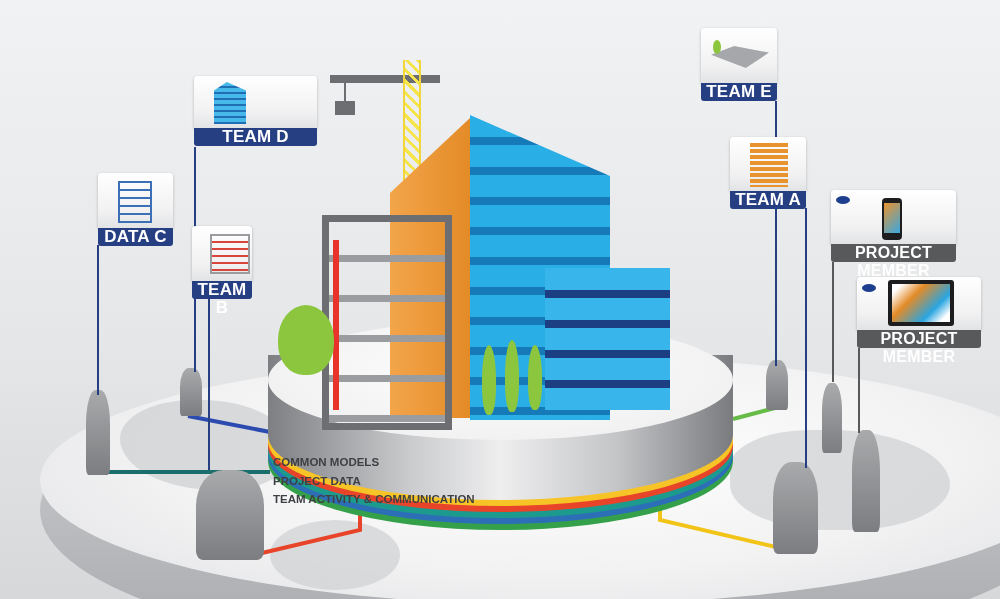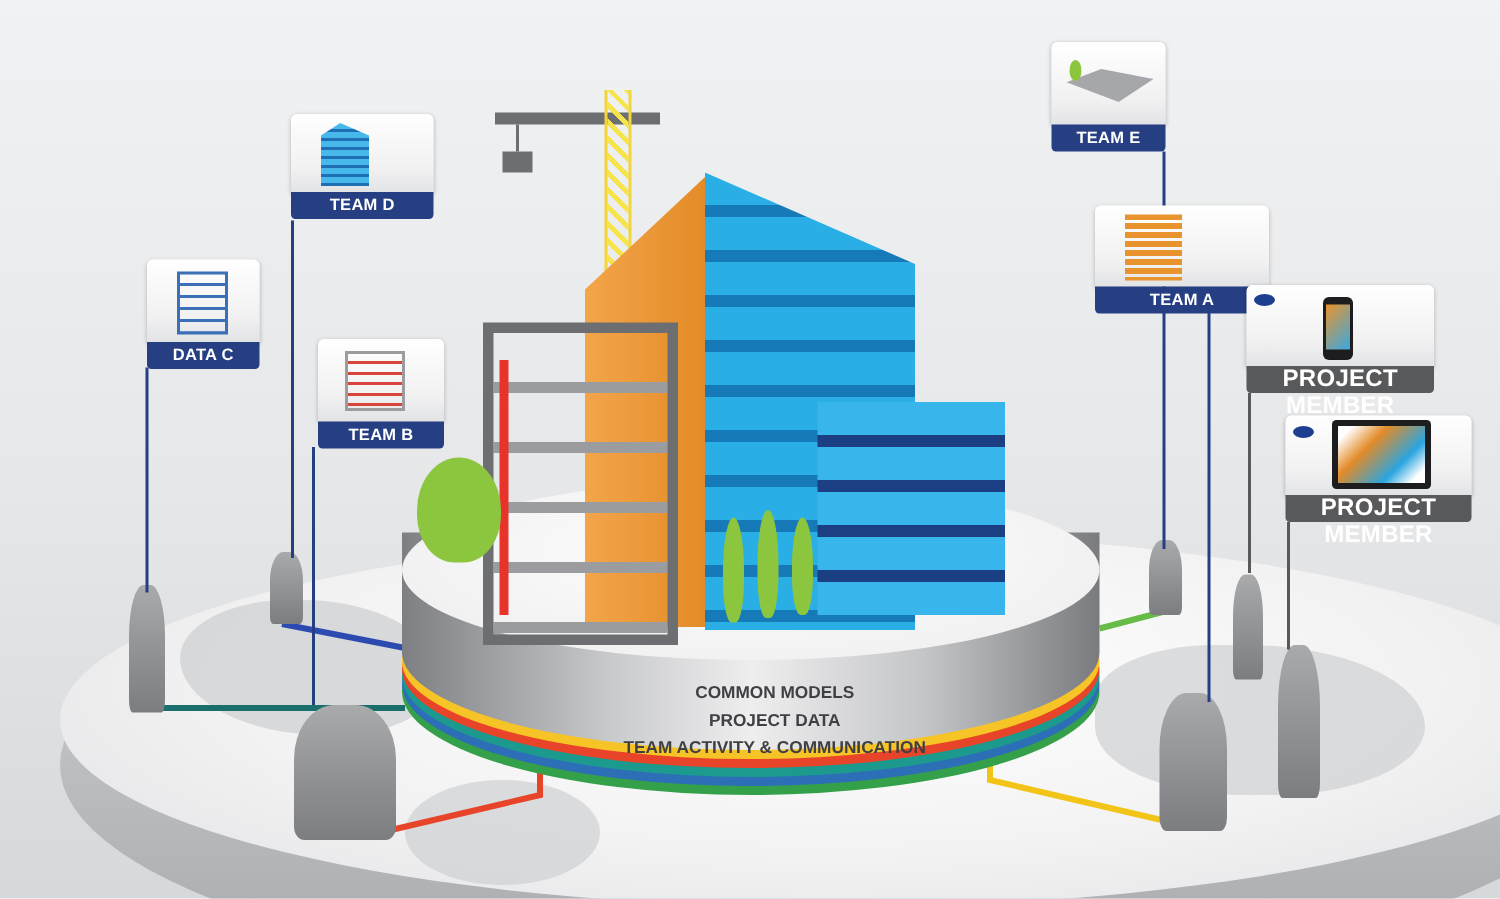--- a/index.html
+++ b/index.html
@@ -3,26 +3,26 @@
 <meta charset="utf-8">
 <style>
   html,body{margin:0;padding:0;}
   body{width:1000px;height:599px;overflow:hidden;position:relative;
        background:linear-gradient(180deg,#f1f2f3 0%,#e6e7e9 55%,#d7d8da 100%);
        font-family:"Liberation Sans",sans-serif;}
   .abs{position:absolute;}
   .card{position:absolute;background:linear-gradient(180deg,#ffffff 0%,#f1f1f2 70%,#e2e3e5 100%);
         border-radius:4px 4px 0 0;box-shadow:0 1px 3px rgba(0,0,0,0.25);}
   .label{position:absolute;left:0;right:0;bottom:-18px;height:18px;color:#fff;font-weight:bold;
-         font-size:11px;line-height:18px;text-align:center;border-radius:0 0 3px 3px;letter-spacing:0.2px;}
+         font-size:17px;line-height:18px;text-align:center;border-radius:0 0 3px 3px;letter-spacing:0.2px;}
   .label.team{background:#263f83;}
   .label.member{background:#58595b;font-size:16px;}
   .vline{position:absolute;width:2px;}
   .person{position:absolute;background:linear-gradient(180deg,#a9aaac,#7c7d80);border-radius:40% 40% 10% 10%;}
-  .layer-text{position:absolute;left:16px;width:100%;text-align:center;font-weight:bold;color:#3f4043;font-size:11.5px;}
+  .layer-text{position:absolute;left:5px;width:100%;text-align:left;font-weight:bold;color:#3f4043;font-size:11.5px;}
 </style>
 </head>
 <body>
 
 <div class="abs" style="left:40px;top:360px;width:1030px;height:300px;border-radius:50%;background:linear-gradient(180deg,#d2d3d5,#a7a8ab);"></div>
 <div class="abs" style="left:40px;top:355px;width:1030px;height:250px;border-radius:50%;background:radial-gradient(ellipse at 50% 40%,#ffffff 0%,#f2f2f3 55%,#dedfe1 100%);"></div>
 
 <div class="abs" style="left:120px;top:400px;width:170px;height:90px;border-radius:45% 55% 40% 60%;background:#cfd0d2;opacity:.75;"></div>
 <div class="abs" style="left:270px;top:520px;width:130px;height:70px;border-radius:50%;background:#cfd0d2;opacity:.7;"></div>
 <div class="abs" style="left:730px;top:430px;width:220px;height:100px;border-radius:40% 60% 50% 50%;background:#cfd0d2;opacity:.7;"></div>
@@ -74,38 +74,38 @@
 <div class="person" style="left:852px;top:430px;width:28px;height:102px;"></div>
 
 <div class="vline" style="left:194px;top:147px;height:225px;background:#263f83;"></div>
 <div class="vline" style="left:97px;top:245px;height:150px;background:#263f83;"></div>
 <div class="vline" style="left:208px;top:298px;height:172px;background:#263f83;"></div>
 <div class="vline" style="left:775px;top:101px;height:265px;background:#263f83;"></div>
 <div class="vline" style="left:805px;top:208px;height:260px;background:#263f83;"></div>
 <div class="vline" style="left:832px;top:262px;height:120px;background:#58595b;"></div>
 <div class="vline" style="left:858px;top:348px;height:85px;background:#58595b;"></div>
 
-<div class="card" style="left:194px;top:76px;width:95px;height:52px;">
+<div class="card" style="left:194px;top:76px;width:95px;height:52px;padding-left:28px;">
   <div class="abs" style="left:20px;top:6px;width:32px;height:42px;background:repeating-linear-gradient(180deg,#46b9ea 0 4px,#1f6fb5 4px 6px);clip-path:polygon(40% 0,100% 20%,100% 100%,0 100%,0 20%);"></div>
   <div class="label team">TEAM D</div>
 </div>
 <div class="card" style="left:98px;top:173px;width:75px;height:55px;">
   <div class="abs" style="left:20px;top:8px;width:34px;height:42px;border:2px solid #3b6fb6;box-sizing:border-box;background:repeating-linear-gradient(180deg,transparent 0 6px,#3b6fb6 6px 8px);"></div>
   <div class="label team">DATA C</div>
 </div>
-<div class="card" style="left:212px;top:226px;width:84px;height:55px;">
+<div class="card" style="left:192px;top:226px;width:60px;height:55px;">
   <div class="abs" style="left:18px;top:8px;width:40px;height:40px;border:2px solid #9b9c9f;box-sizing:border-box;background:repeating-linear-gradient(180deg,transparent 0 5px,#d8453a 5px 7px);"></div>
   <div class="label team">TEAM B</div>
 </div>
 <div class="card" style="left:701px;top:28px;width:76px;height:55px;">
   <div class="abs" style="left:10px;top:18px;width:58px;height:22px;background:#a6a7aa;clip-path:polygon(0 40%,40% 0,100% 30%,60% 100%);"></div>
   <div class="abs" style="left:12px;top:12px;width:8px;height:14px;border-radius:50%;background:#8cc63f;"></div>
   <div class="label team">TEAM E</div>
 </div>
-<div class="card" style="left:730px;top:137px;width:76px;height:54px;padding-left:40px;">
+<div class="card" style="left:730px;top:137px;width:76px;height:54px;">
   <div class="abs" style="left:20px;top:6px;width:38px;height:44px;background:repeating-linear-gradient(180deg,#e9932e 0 4px,transparent 4px 6px);"></div>
   <div class="label team">TEAM A</div>
 </div>
 
 <div class="card" style="left:831px;top:190px;width:125px;height:54px;">
   <div class="abs" style="left:5px;top:6px;width:14px;height:8px;border-radius:50%;background:#1e3f8f;"></div>
   <div class="abs" style="left:51px;top:8px;width:20px;height:42px;border-radius:4px;background:#1d1d1f;">
     <div class="abs" style="left:2px;top:5px;width:16px;height:30px;background:linear-gradient(135deg,#e9932e,#3aa8e0);"></div>
   </div>
   <div class="label member">PROJECT MEMBER</div>

